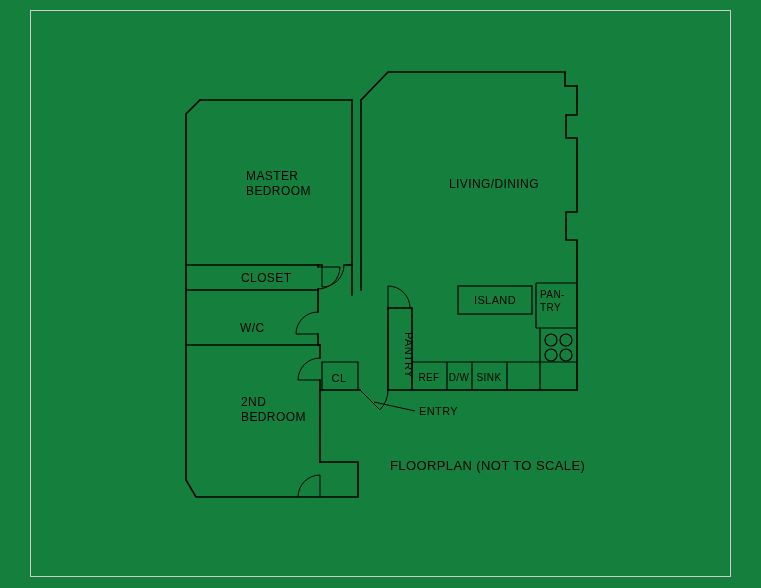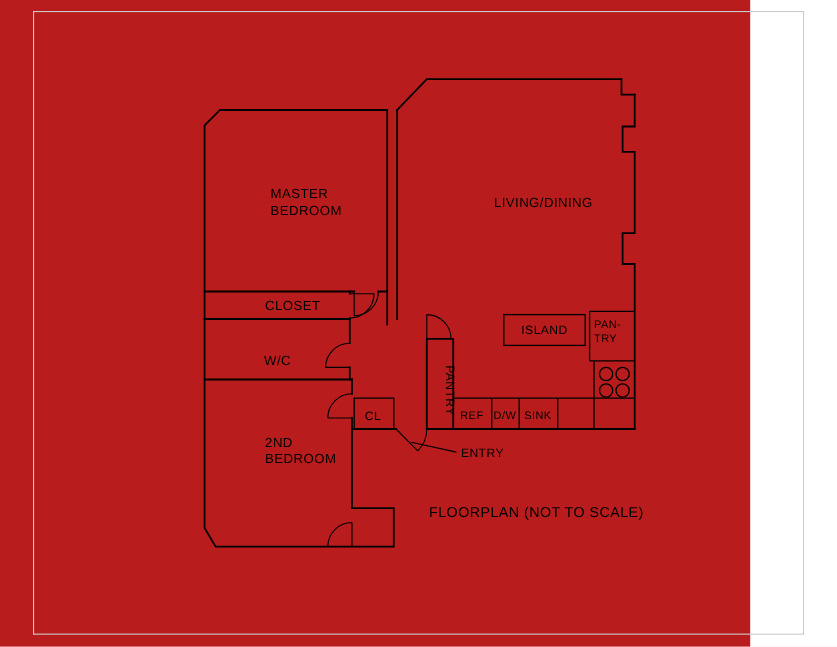--- a/index.html
+++ b/index.html
@@ -6,23 +6,23 @@
     margin: 0;
     padding: 0;
     background: #ffffff;
     width: 761px;
     height: 588px;
     overflow: hidden;
     font-family: "Liberation Sans", sans-serif;
   }
   .page {
     position: relative;
-    width: 682px;
+    width: 761px;
     height: 588px;
-    background: #b91c1c;
+    background: #15803d;
   }
   svg { display: block; }
   text {
     fill: #000000;
     font-family: "Liberation Sans", sans-serif;
     letter-spacing: 0.4px;
   }
   .room-label  { font-size: 12px; }
   .small-label { font-size: 10px; }
   .mid-label   { font-size: 11px; }

